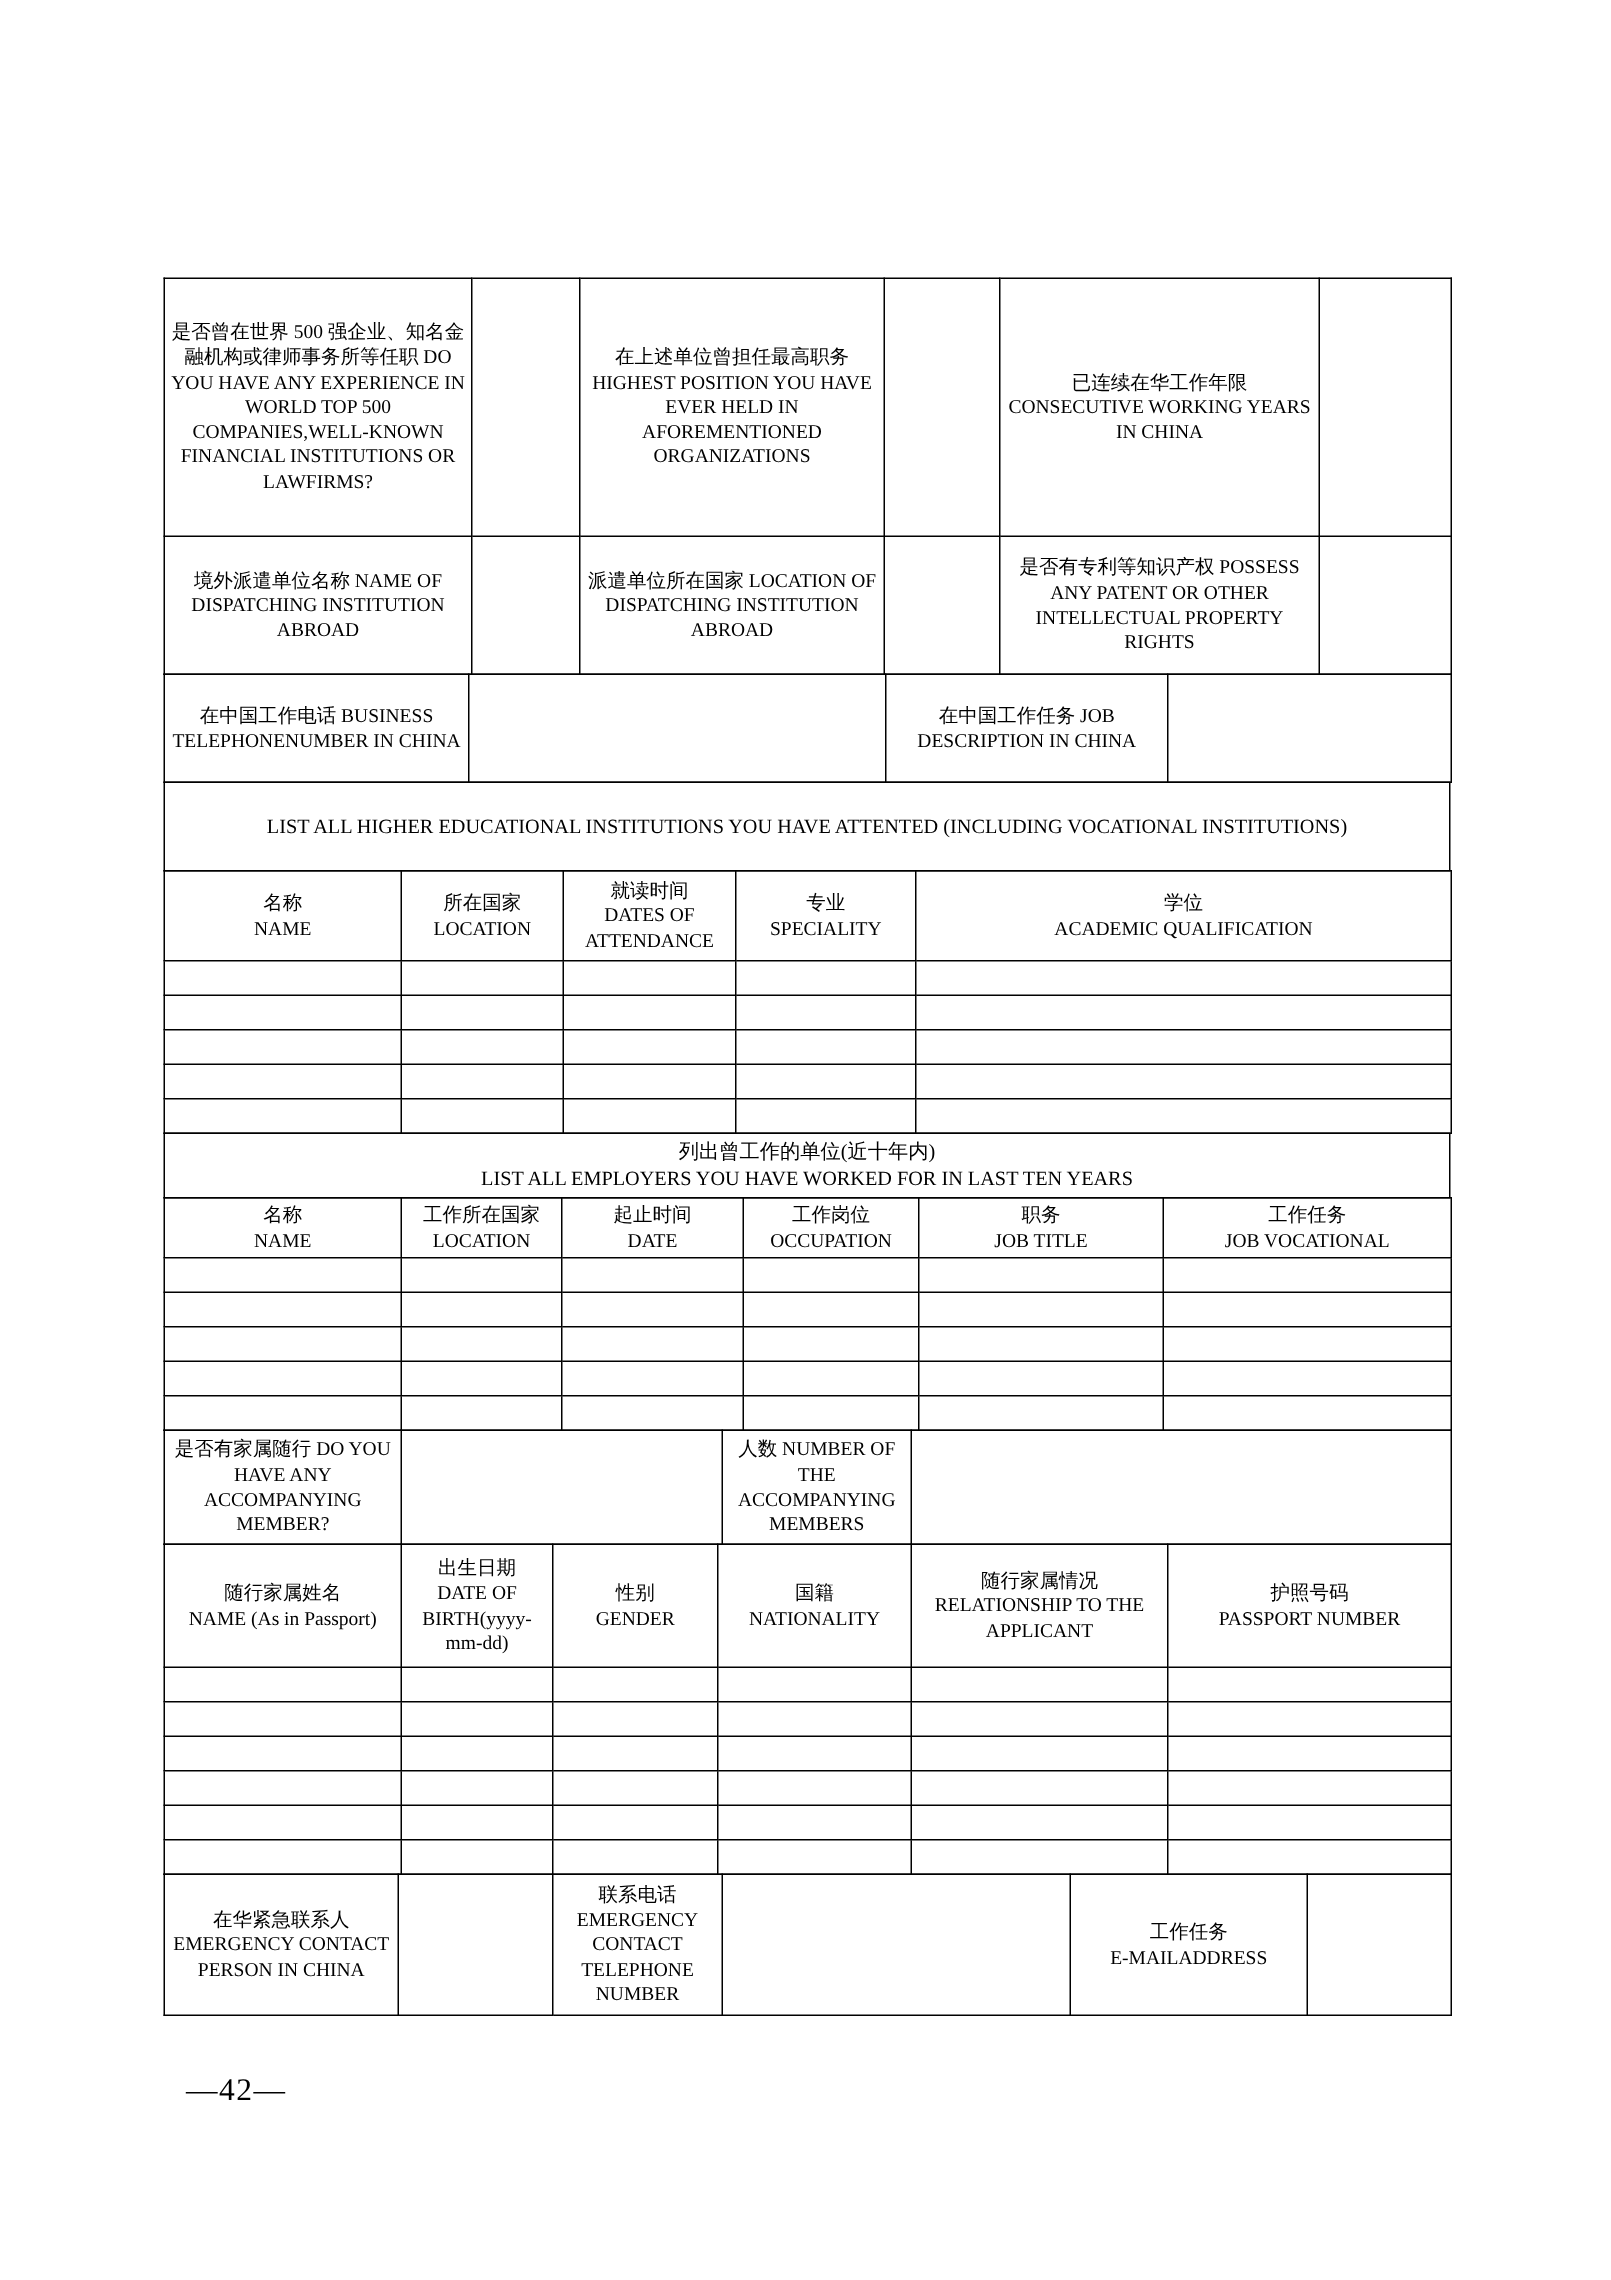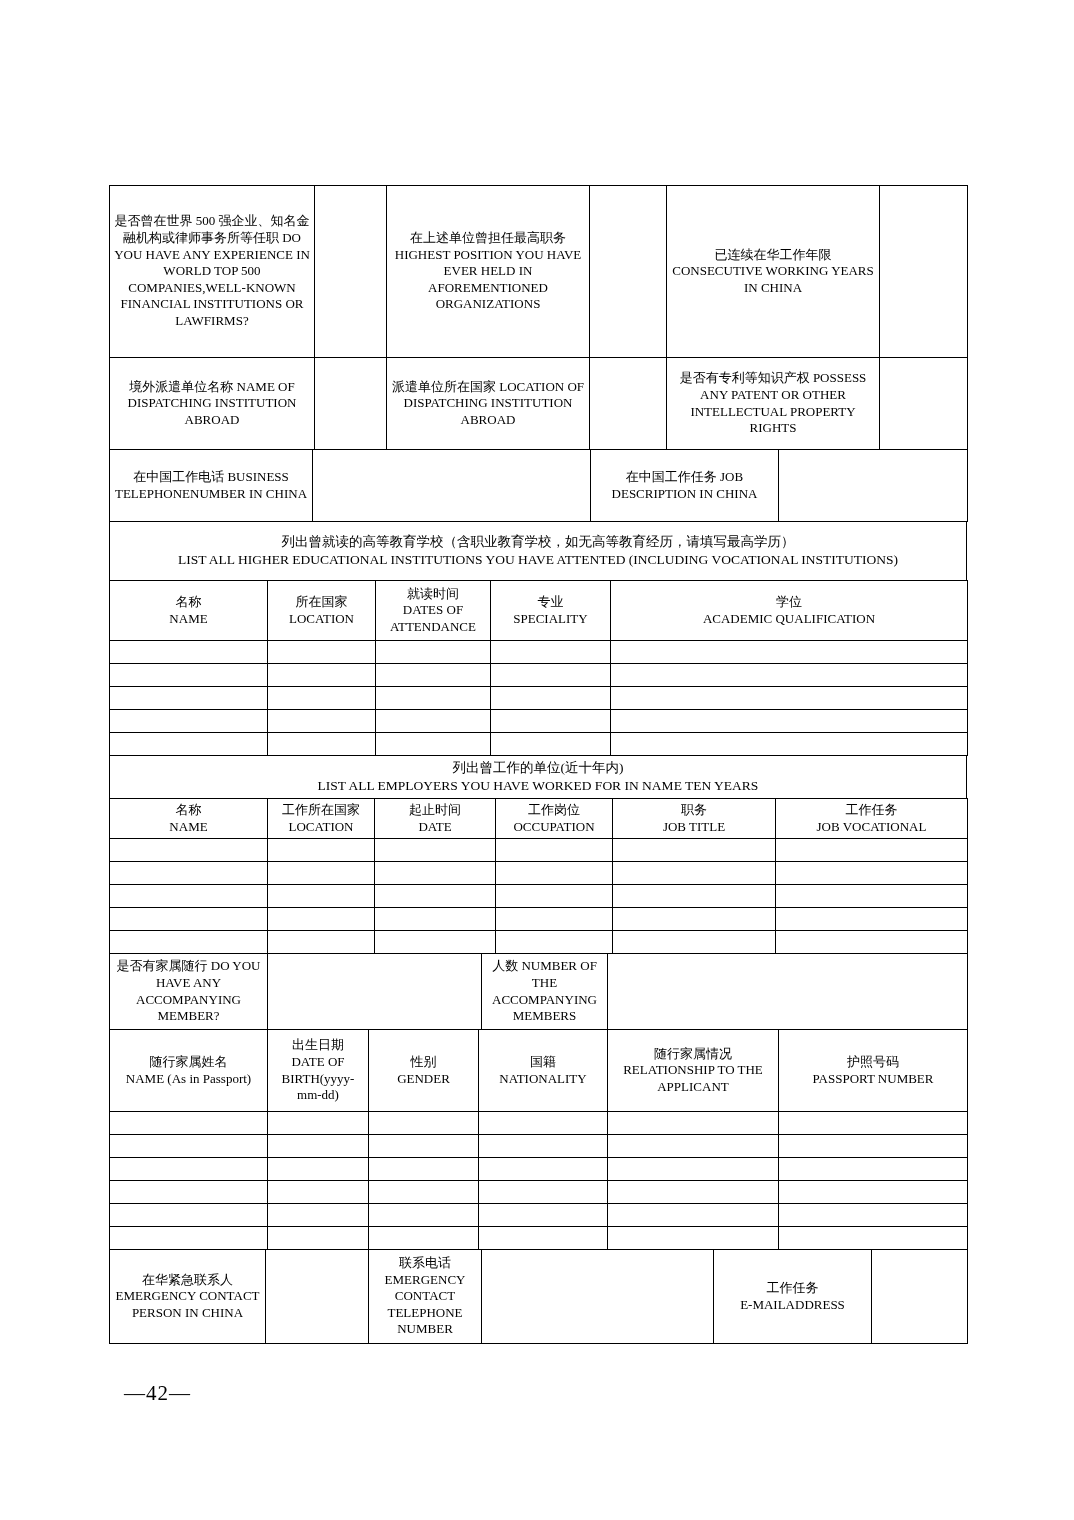--- a/index.html
+++ b/index.html
@@ -73,21 +73,20 @@
         <tr style="height:72px">
       <td>在中国工作电话 BUSINESS TELEPHONENUMBER IN CHINA</td>
       <td></td>
       <td>在中国工作任务 JOB DESCRIPTION IN CHINA</td>
       <td></td>
     </tr>
   </tbody>
     </table>
 
   <div class="sec-title" style="min-height:60px">
-    <span class="blk">列出曾就读的高等教育学校（含职业教育学校，如无高等教育经历，请填写最高学历）</span>
     <span class="blk">LIST ALL HIGHER EDUCATIONAL INSTITUTIONS YOU HAVE ATTENTED (INCLUDING VOCATIONAL INSTITUTIONS)</span>
   </div>
 
   <table>
     <colgroup>
       <col style="width:158px">
         <col style="width:108px">
         <col style="width:115px">
       <col style="width:120px">
         <col style="width:357px">
@@ -148,21 +147,21 @@
           <td></td>
           <td></td>
           <td></td>
           <td></td>
         </tr>
   </tbody>
     </table>
 
   <div class="sec-title" style="min-height:44px">
     <span class="blk">列出曾工作的单位(近十年内)</span>
-    <span class="blk">LIST ALL EMPLOYERS YOU HAVE WORKED FOR IN NAME TEN YEARS</span>
+    <span class="blk">LIST ALL EMPLOYERS YOU HAVE WORKED FOR IN LAST TEN YEARS</span>
   </div>
 
   <table>
     <colgroup>
       <col style="width:158px">
         <col style="width:107px">
         <col style="width:121px">
       <col style="width:117px">
         <col style="width:163px">
         <col style="width:192px">

